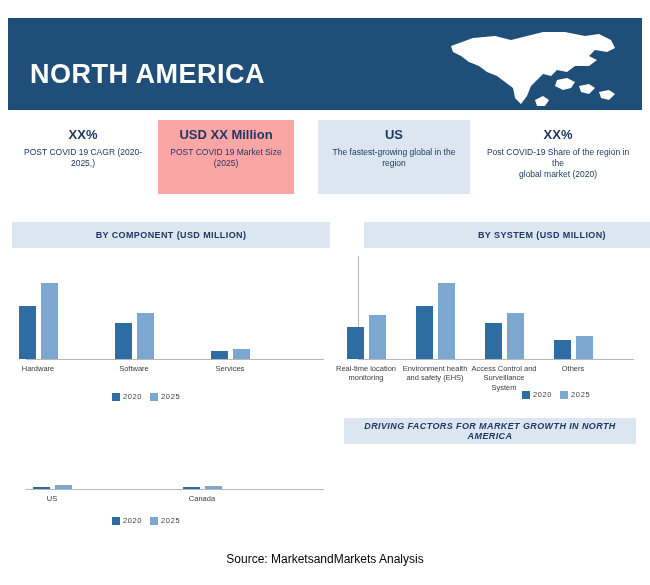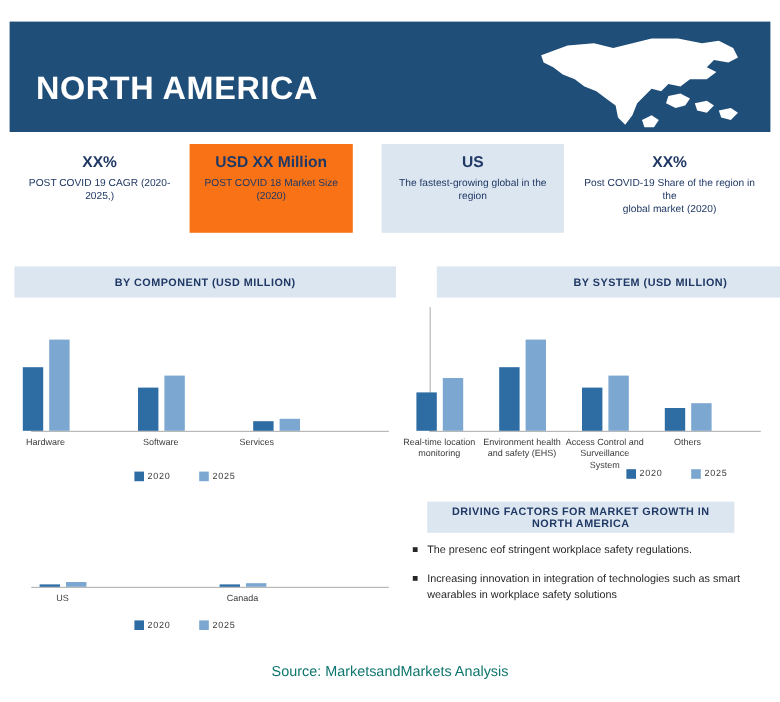--- a/index.html
+++ b/index.html
@@ -60,21 +60,21 @@
     color: #1f3864;
   }
   .kpi .kpi-big {
     font-size: 13px;
     font-weight: bold;
     display: block;
     margin-bottom: 3px;
     color: #1f3864;
   }
   .kpi-1 { left: 18px;  width: 130px; height: 74px; background: #ffffff; }
-  .kpi-2 { left: 158px; width: 136px; height: 74px; background: #f97316; }
+  .kpi-2 { left: 158px; width: 136px; height: 74px; background: #fca5a5; }
   .kpi-3 { left: 318px; width: 152px; height: 74px; background: #dce6f1; }
   .kpi-4 { left: 478px; width: 160px; height: 74px; background: #ffffff; }
   .kpi-line { display: block; }
 
   
   .sec-title {
     position: absolute;
     background: #dce6f1;
     color: #1f3864;
     font-size: 9px;
@@ -83,21 +83,21 @@
     display: flex;
     align-items: center;
     justify-content: center;
     text-align: center;
     box-sizing: border-box;
     padding: 0 6px;
   }
   #t-component { left: 12px;  top: 222px; width: 318px; height: 26px; }
   #t-system    { left: 364px; top: 222px; width: 356px; height: 26px; }
   #t-country   { left: 12px;  top: 422px; width: 318px; height: 26px; }
-  #t-drivers   { left: 356px; top: 418px; width: 256px; height: 26px; }
+  #t-drivers   { left: 344px; top: 418px; width: 292px; height: 26px; font-style: italic; }
 
   
   .chart {
     position: absolute;
   }
   #chart-component { left: 12px;  top: 256px; width: 318px; height: 160px; }
   #chart-system    { left: 344px; top: 256px; width: 296px; height: 160px; }
   #chart-country   { left: 12px;  top: 452px; width: 318px; height: 92px; }
 
   .plot {
@@ -150,21 +150,21 @@
     text-align: center;
     font-size: 7.5px;
     line-height: 1.25;
     color: #3b3b3b;
   }
 
   .legend {
     position: absolute;
     display: flex;
     align-items: center;
-    gap: 16px;
+    gap: 0;
     font-size: 7.5px;
     color: #3b3b3b;
     letter-spacing: 0.6px;
   }
   .legend .li { display: flex; align-items: center; gap: 3px; margin-right: 8px; }
   .swatch { width: 8px; height: 8px; display: inline-block; }
   .swatch.y2020 { background: #2e6ca4; }
   .swatch.y2025 { background: #7ba7d0; }
 
   
@@ -193,21 +193,21 @@
   }
 
   
   .source {
     position: absolute;
     left: 0;
     right: 0;
     top: 552px;
     text-align: center;
     font-size: 12px;
-    color: #0f766e;
+    color: #000000;
   }
 </style>
 </head>
 <body>
 
 <div class="page">
 
   <div class="header">
     <div class="header-title">NORTH AMERICA</div>
     <svg class="header-map" viewBox="0 0 185 84" xmlns="http://www.w3.org/2000/svg">
@@ -223,21 +223,21 @@
   </div>
 
   <div class="kpi kpi-1">
     <span class="kpi-big">XX%</span>
     <span class="kpi-line">POST COVID 19 CAGR (2020-</span>
     <span class="kpi-line">2025,)</span>
   </div>
 
   <div class="kpi kpi-2">
     <span class="kpi-big">USD XX Million</span>
-    <span class="kpi-line">POST COVID 18 Market Size (2020)</span>
+    <span class="kpi-line">POST COVID 19 Market Size (2025)</span>
   </div>
 
   <div class="kpi kpi-3">
     <span class="kpi-big">US</span>
     <span class="kpi-line">The fastest-growing global in the</span>
     <span class="kpi-line">region</span>
   </div>
 
   <div class="kpi kpi-4">
     <span class="kpi-big">XX%</span>
@@ -261,21 +261,21 @@
           <div class="bar y2025" style="height: 46px;"></div>
         </div>
         <div class="group" style="left: 195px; width: 46px;">
           <div class="bar y2020" style="height: 8px;"></div>
           <div class="bar y2025" style="height: 10px;"></div>
         </div>
       </div>
     <div class="cat-labels" style="top:108px;">
         <div class="cat" style="left: -28px; width: 80px; top: 0px;">Hardware</div>
         <div class="cat" style="left: 68px; width: 80px; top: 0px;">Software</div>
-        <div class="cat" style="left: 148px; width: 80px; top: 0px;">Services</div>
+        <div class="cat" style="left: 164px; width: 80px; top: 0px;">Services</div>
       </div>
     <div class="legend" style="left:100px; top:136px;">
       <span class="li">
           <span class="swatch y2020"></span>
           <span>2020</span>
         </span>
       <span class="li">
           <span class="swatch y2025"></span>
           <span>2025</span>
         </span>
@@ -342,20 +342,16 @@
           <span class="swatch y2020"></span>
           <span>2020</span>
         </span>
       <span class="li">
           <span class="swatch y2025"></span>
           <span>2025</span>
         </span>
     </div>
   </div>
 
-  <div class="drivers">
-    <div class="driver-item">The presenc eof stringent workplace safety regulations.</div>
-    <div class="driver-item">Increasing innovation in integration of technologies such as smart wearables in workplace safety solutions</div>
-  </div>
 
   <div class="source">Source: MarketsandMarkets Analysis</div>
 
 </div>
 
 </body></html>

